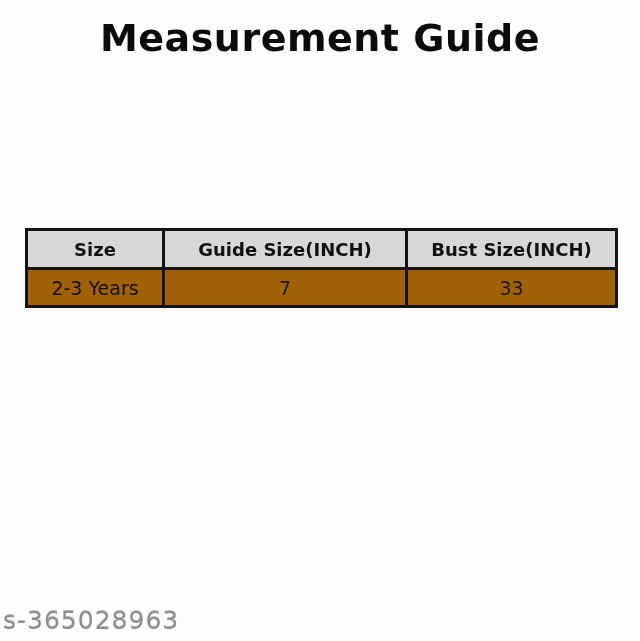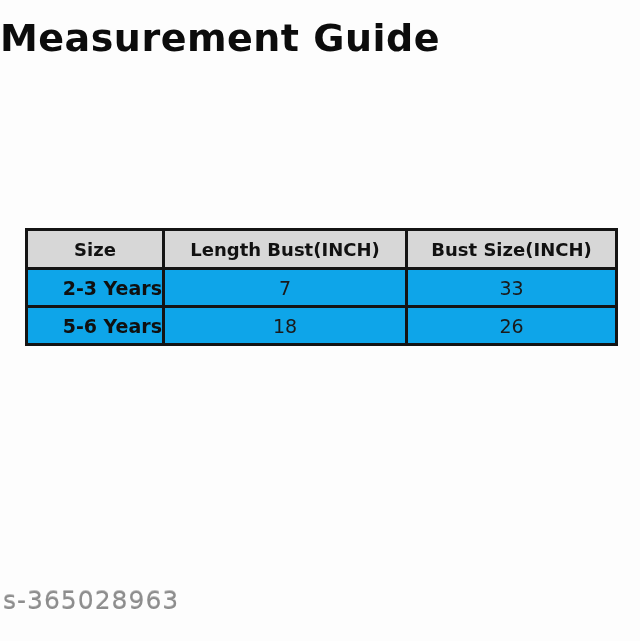--- a/index.html
+++ b/index.html
@@ -12,33 +12,34 @@
     background: #fdfdfd;
     position: relative;
     overflow: hidden;
     font-family: "DejaVu Sans", "Liberation Sans", sans-serif;
   }
   .page-title {
     position: absolute;
     top: 16px;
     left: 0;
     width: 640px;
+    text-align: center;
     font-size: 38px;
     font-weight: bold;
     color: #0c0c0c;
     letter-spacing: 0.5px;
   }
   table.size-table {
     position: absolute;
     left: 25px;
     top: 228px;
     width: 590px;
     border-collapse: collapse;
     table-layout: fixed;
-    background: #0ea5e9;
+    background: #a16207;
   }
   table.size-table col.col-size   { width: 137px; }
   table.size-table col.col-length { width: 243px; }
   table.size-table col.col-bust   { width: 210px; }
   table.size-table th,
   table.size-table td {
     border: 3px solid #141414;
     text-align: center;
     vertical-align: middle;
     padding: 0;
@@ -49,28 +50,27 @@
     font-size: 18px;
     font-weight: bold;
     color: #111111;
   }
   table.size-table td {
     height: 35px;
     font-size: 19px;
     color: #1a1a1a;
   }
   table.size-table td.size-cell {
-    font-weight: bold;
+    font-weight: normal;
     color: #101010;
-    text-align: right;
   }
   .watermark {
     position: absolute;
     left: 3px;
-    top: 586px;
+    top: 606px;
     font-size: 25px;
     color: #8d8d8d;
     letter-spacing: 1px;
     text-shadow: 0 1px 0 #ffffff, 0 -1px 0 #bcbcbc;
     font-weight: normal;
     white-space: nowrap;
   }
 </style>
 </head>
 <body>
@@ -79,31 +79,26 @@
 
 <table class="size-table">
   <colgroup>
     <col class="col-size">
     <col class="col-length">
     <col class="col-bust">
   </colgroup>
   <thead>
     <tr>
       <th>Size</th>
-      <th>Length Bust(INCH)</th>
+      <th>Guide Size(INCH)</th>
       <th>Bust Size(INCH)</th>
     </tr>
   </thead>
   <tbody>
     <tr>
       <td class="size-cell">2-3 Years</td>
       <td>7</td>
       <td>33</td>
     </tr>
-    <tr>
-      <td class="size-cell">5-6 Years</td>
-      <td>18</td>
-      <td>26</td>
-    </tr>
   </tbody>
 </table>
 
 <div class="watermark">s-365028963</div>
 
 </body></html>

